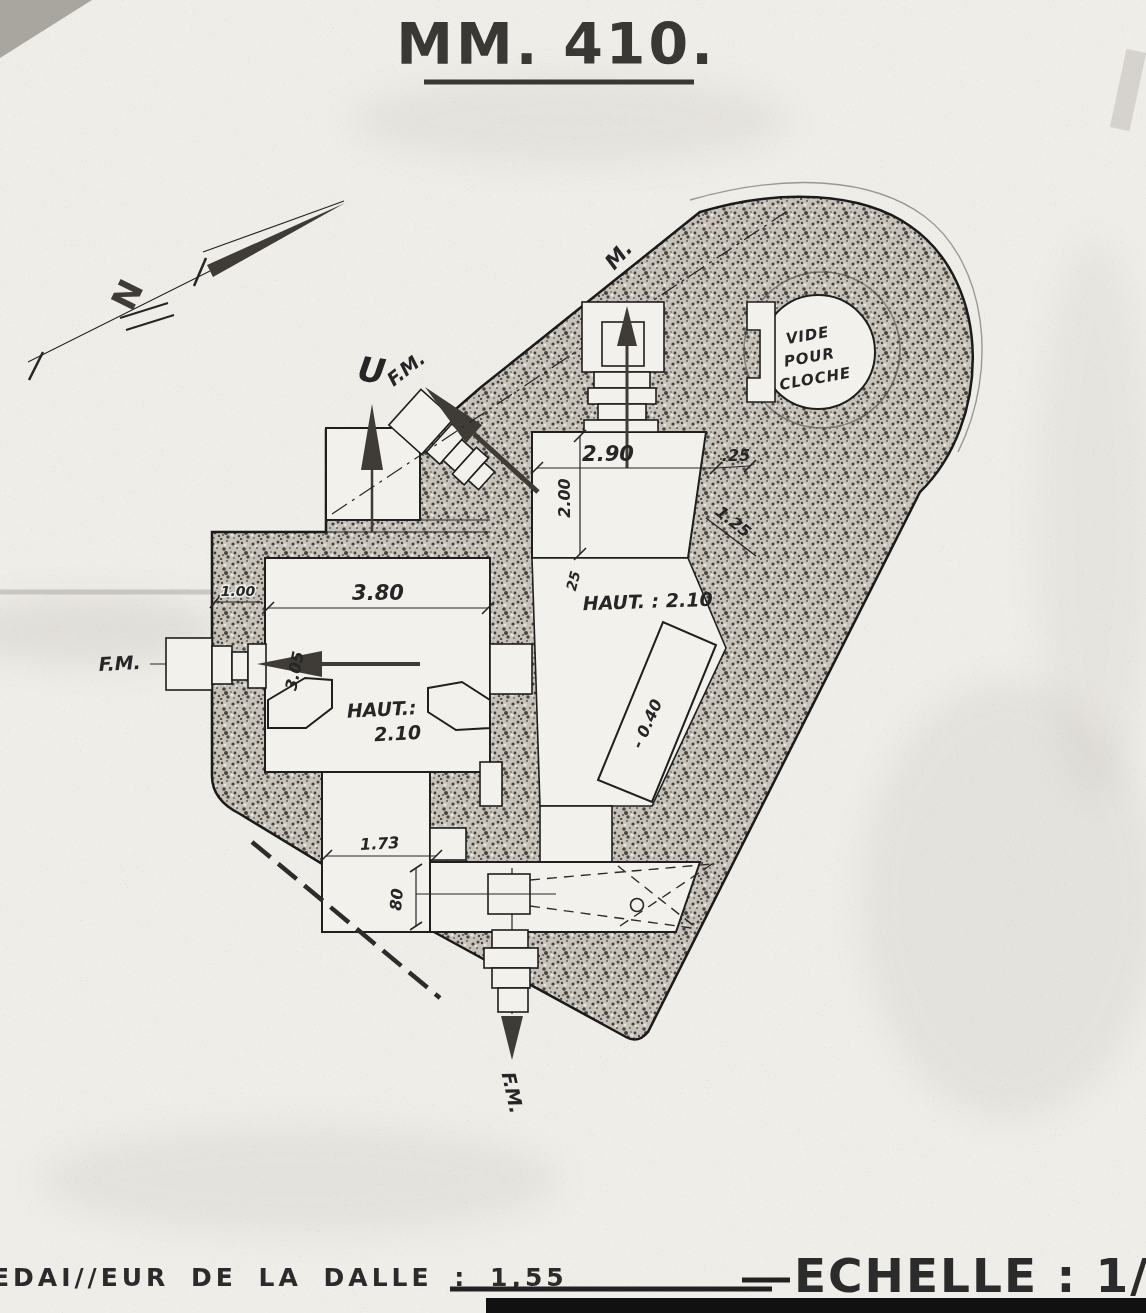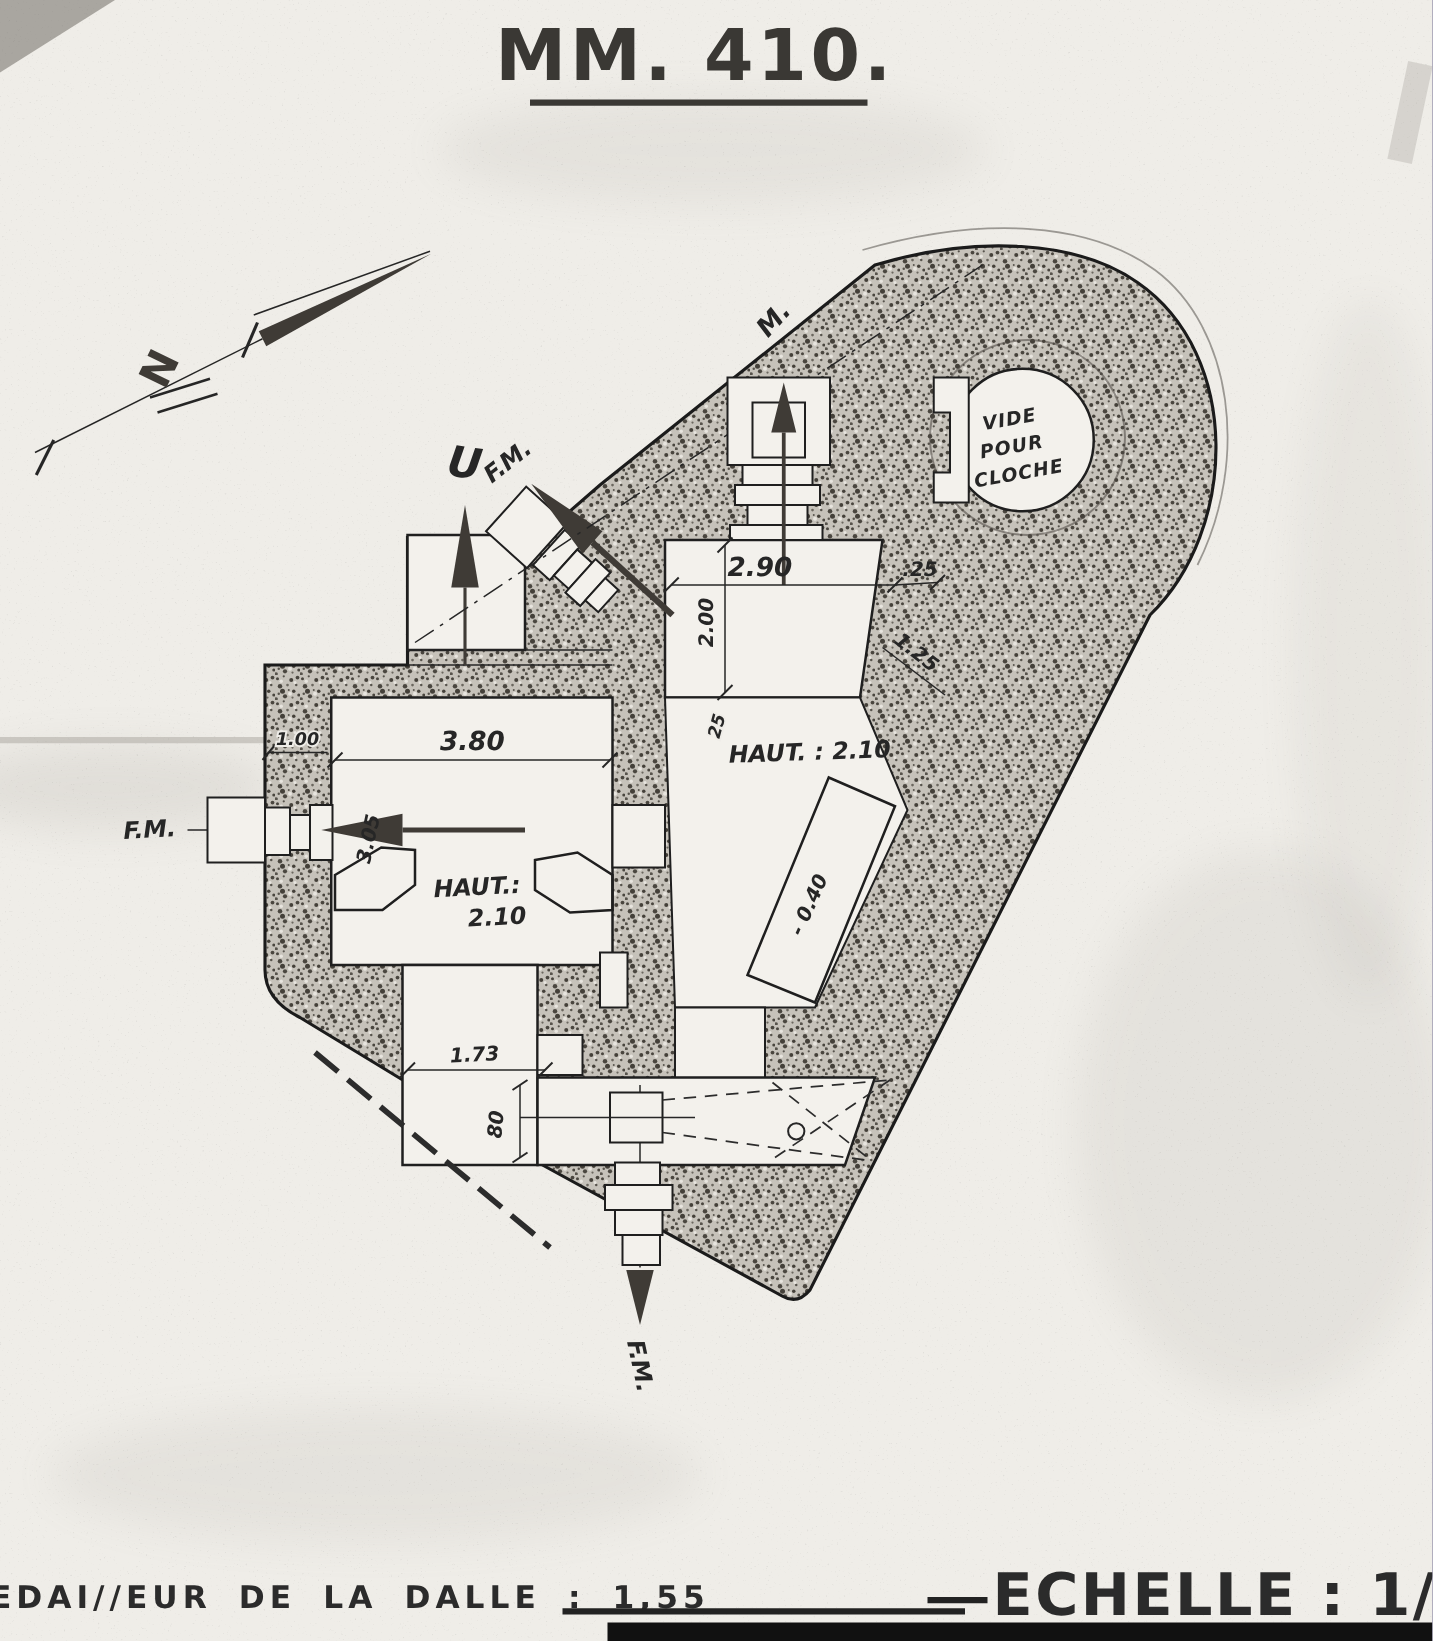--- a/index.html
+++ b/index.html
@@ -1,16 +1,16 @@
 <!DOCTYPE html>
 <html><head>
 <meta charset="utf-8">
 <style>
   html,body{margin:0;padding:0;background:#888;}
-  .page{position:relative;width:1146px;height:1313px;background:#c4b5fd;overflow:hidden;
+  .page{position:relative;width:1146px;height:1313px;background:#86efac;overflow:hidden;
         font-family:"DejaVu Sans", sans-serif;}
   svg{position:absolute;inset:0;display:block;}
   text{fill:#262626;}
   .title{font:700 57px "DejaVu Sans",sans-serif;letter-spacing:3px;fill:#3a3834;}
   .dim{font:italic 700 21px "DejaVu Sans",sans-serif;}
   .dim-sm{font:italic 700 16px "DejaVu Sans",sans-serif;}
   .dim-xs{font:italic 700 14px "DejaVu Sans",sans-serif;paint-order:stroke;stroke:#efede8;stroke-width:3px;}
   .haut{font:italic 700 19px "DejaVu Sans",sans-serif;}
   .fm{font:italic 700 19px "DejaVu Sans",sans-serif;}
   .umark{font:italic 700 34px "DejaVu Sans",sans-serif;}

